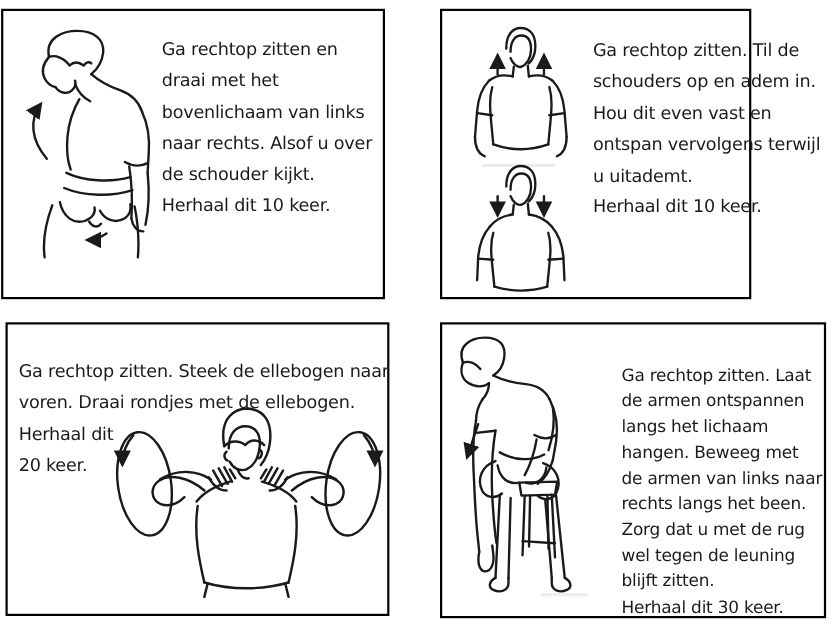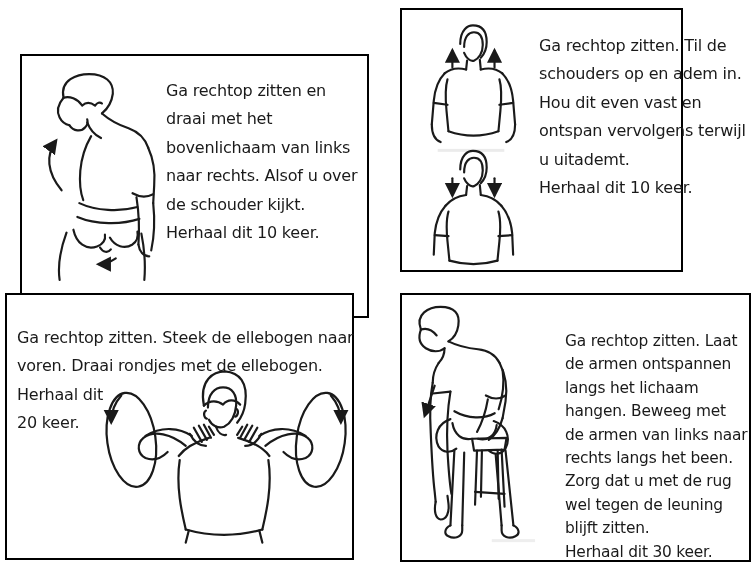--- a/index.html
+++ b/index.html
@@ -1,21 +1,21 @@
 <!DOCTYPE html>
 <html><head>
 <meta charset="utf-8">
 <style>
   html,body{margin:0;padding:0;background:#ffffff;}
   .page{
     position:relative;width:756px;height:567px;background:#ffffff;overflow:hidden;
     font-family:"DejaVu Sans","Liberation Sans",sans-serif;color:#1a1a1a;
   }
   .panel{position:absolute;border:2px solid #000000;background:#ffffff;box-sizing:border-box;}
-  .p1{left:20px;top:8px;width:349px;height:264px;margin-top:46px;}
+  .p1{left:1px;top:8px;width:349px;height:264px;}
   .p2{left:400px;top:8px;width:283px;height:264px;}
   .p3{left:5px;top:293px;width:349px;height:267px;}
   .p4{left:400px;top:293px;width:351px;height:269px;}
   .art{position:absolute;}
   .p1 .art{left:12px;top:15px;width:133px;height:212px;}
   .p2 .art{left:20px;top:10px;width:98px;height:248px;}
   .p3 .art{left:74px;top:68px;width:274px;height:194px;}
   .p4 .art{left:2px;top:8px;width:146px;height:246px;}
   .txt{
     position:absolute;white-space:pre;font-size:16px;line-height:28.4px;

